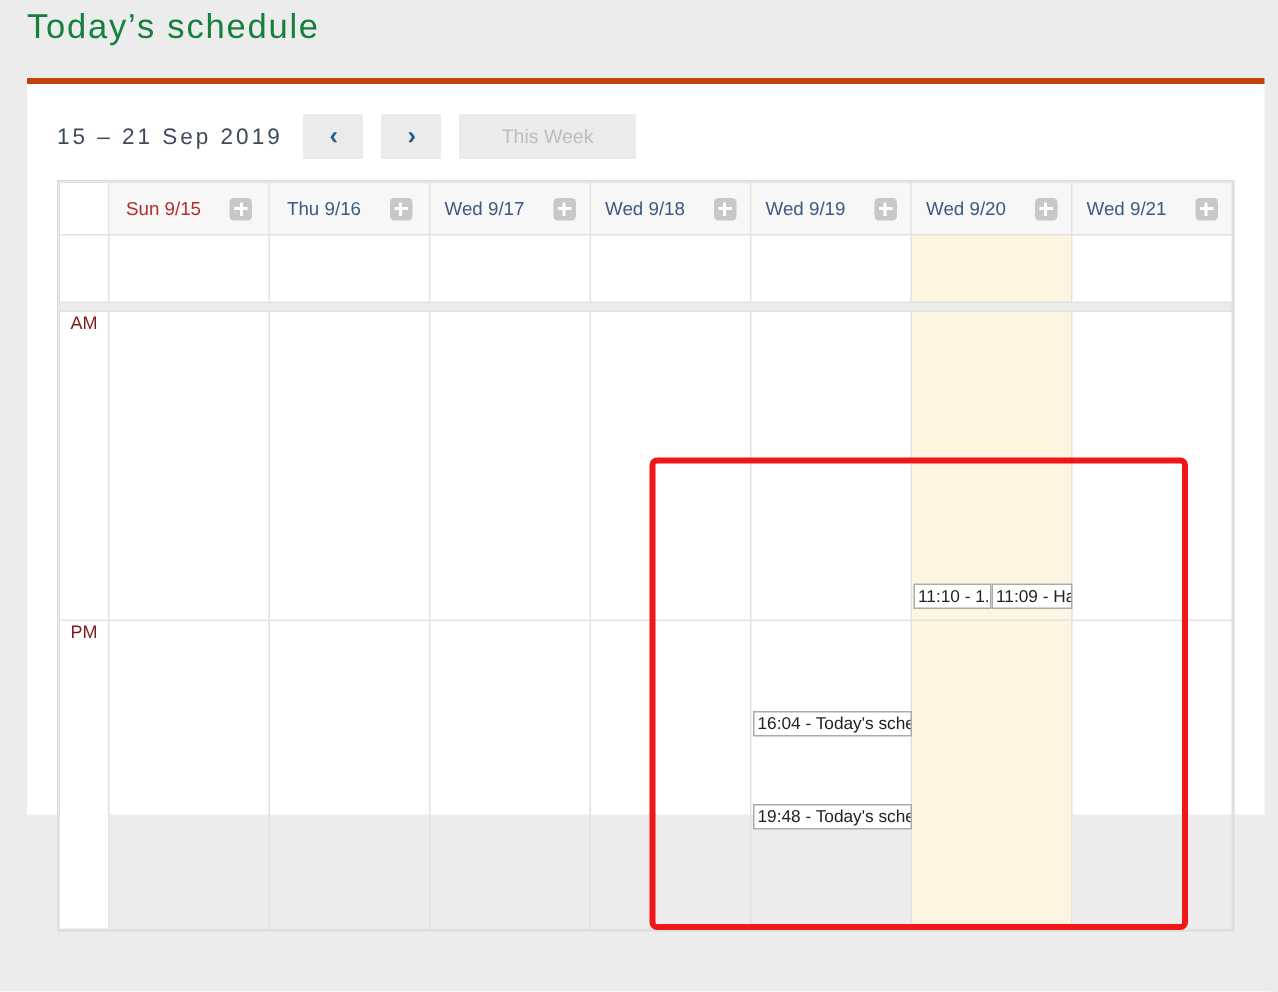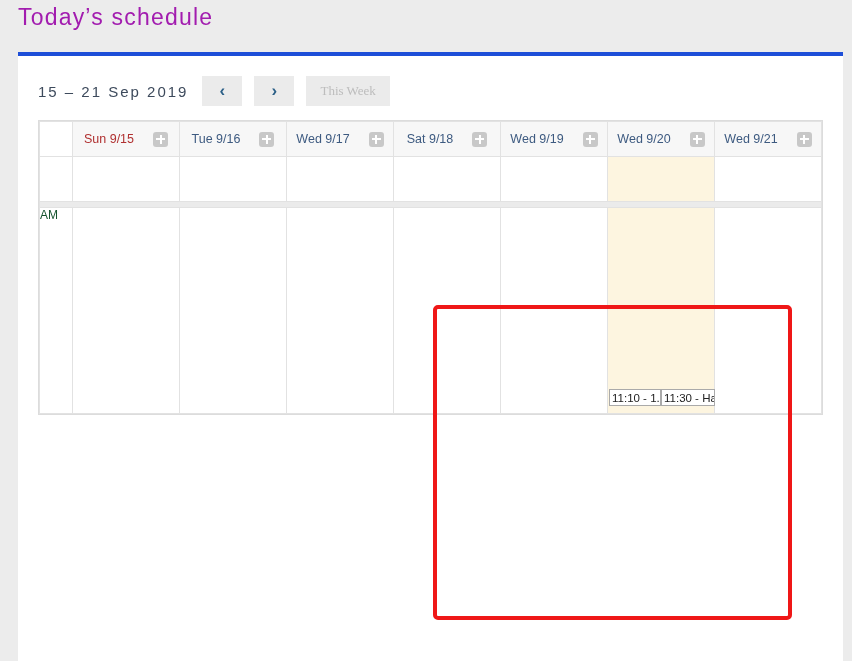--- a/index.html
+++ b/index.html
@@ -15,34 +15,34 @@
     position: relative;
   }
 
   
   #page-title {
     position: absolute;
     left: 18px;
     top: 4px;
     font-size: 23px;
     letter-spacing: 1.2px;
-    color: #a21caf;
+    color: #15803d;
     font-weight: 400;
     white-space: nowrap;
   }
 
   
   #card {
     position: absolute;
     left: 18px;
     top: 52px;
     width: 825px;
-    height: 609px;
+    height: 491px;
     background: #ffffff;
-    border-top: 4px solid #1d4ed8;
+    border-top: 4px solid #c2410c;
     box-sizing: border-box;
   }
 
   
   #toolbar {
     position: absolute;
     left: 20px;
     top: 20px;
     height: 30px;
     display: flex;
@@ -70,24 +70,24 @@
     font-family: "Liberation Sans", sans-serif;
     padding: 0;
     user-select: none;
   }
   #this-week-btn {
     height: 30px;
     background: #ebebeb;
     border: none;
     color: #bdbdbd;
     font-size: 13px;
-    padding: 0 14px;
+    padding: 0 28px;
     line-height: 30px;
     cursor: default;
-    font-family: Liberation Serif, serif;
+    font-family: Liberation Sans, sans-serif;
   }
 
   
   #calendar {
     position: absolute;
     left: 20px;
     top: 64px;
     width: 785px;
     border: 1px solid #dcdcdc;
     border-collapse: collapse;
@@ -135,23 +135,24 @@
   .add-icon::before, .add-icon::after {
     content: "";
     position: absolute;
     background: #ffffff;
   }
   .add-icon::before { left: 3px; top: 6.5px; width: 9px; height: 2px; }
   .add-icon::after  { top: 3px; left: 6.5px; height: 9px; width: 2px; }
 
   td.rowlabel {
     width: 32px;
+    text-align: center;
     vertical-align: middle;
     font-size: 12px;
-    color: #14532d;
+    color: #7f1d1d;
     background: #ffffff;
   }
   tr.allday-row td { height: 44px; }
   tr.am-row td { height: 205px; vertical-align: top; }
   tr.pm-row td { height: 205px; vertical-align: top; }
   tr.spacer-row td {
     height: 5px;
     background: #ebebeb;
     border-left: 1px solid #e2e2e2;
     border-right: 1px solid #e2e2e2;
@@ -214,33 +215,33 @@
         <tr id="header-row">
           <th class="col-label"></th>
         <th class="sunday">
               <div class="dayhead-inner">
                 <span class="daylabel">Sun 9/15</span>
                 <span class="add-icon"></span>
               </div>
             </th>
             <th>
               <div class="dayhead-inner">
-                <span class="daylabel">Tue 9/16</span>
+                <span class="daylabel">Thu 9/16</span>
                 <span class="add-icon"></span>
               </div>
             </th>
             <th>
               <div class="dayhead-inner">
                 <span class="daylabel">Wed 9/17</span>
                 <span class="add-icon"></span>
               </div>
             </th>
             <th>
               <div class="dayhead-inner">
-                <span class="daylabel">Sat 9/18</span>
+                <span class="daylabel">Wed 9/18</span>
                 <span class="add-icon"></span>
               </div>
             </th>
             <th>
               <div class="dayhead-inner">
                 <span class="daylabel">Wed 9/19</span>
                 <span class="add-icon"></span>
               </div>
             </th>
             <th>
@@ -298,22 +299,49 @@
             </td>
             <td>
               <div class="daycell"></div>
             </td>
             <td>
               <div class="daycell"></div>
             </td>
             <td class="today">
               <div class="daycell">
                 <div class="event" style="top: 181px; left: 1px; width: 52px;">11:10 - 1.0</div>
-                <div class="event" style="top: 181px; left: 53px; width: 54px;">11:30 - Ha</div>
-              </div>
+                <div class="event" style="top: 181px; left: 53px; width: 54px;">11:09 - Ha</div>
+              </div>
+            </td>
+            <td>
+              <div class="daycell"></div>
+            </td>
+          </tr>
+          <tr class="pm-row">
+            <td class="rowlabel">PM</td>
+            <td>
+              <div class="daycell"></div>
+            </td>
+            <td>
+              <div class="daycell"></div>
+            </td>
+            <td>
+              <div class="daycell"></div>
+            </td>
+            <td>
+              <div class="daycell"></div>
+            </td>
+            <td>
+              <div class="daycell">
+                <div class="event" style="top: 60px; left: 1px; width: 106px;">16:04 - Today's sche</div>
+                <div class="event" style="top: 122px; left: 1px; width: 106px;">19:48 - Today's sche</div>
+              </div>
+            </td>
+            <td class="today">
+              <div class="daycell"></div>
             </td>
             <td>
               <div class="daycell"></div>
             </td>
           </tr>
         </tbody>
     </table>
   </div>
 
 </div>

